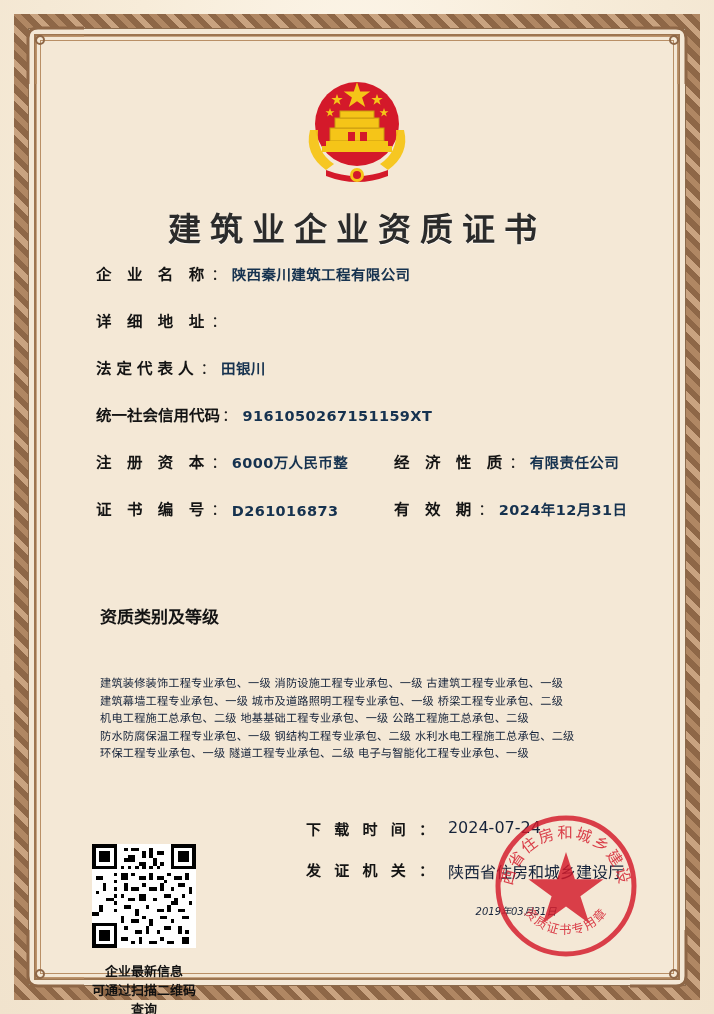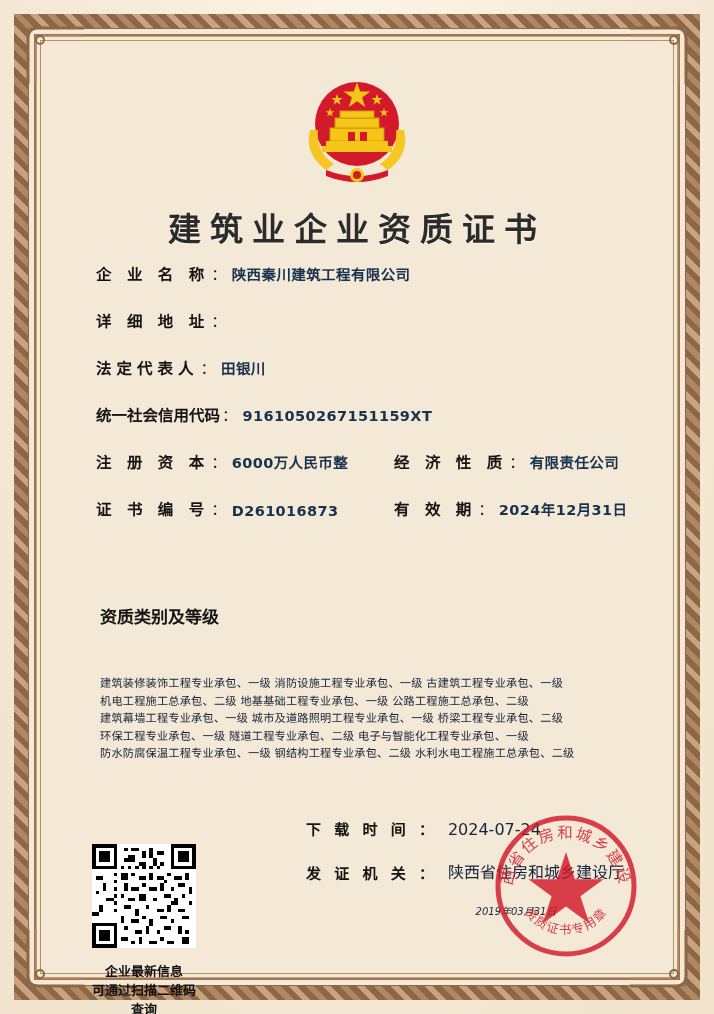--- a/index.html
+++ b/index.html
@@ -97,21 +97,21 @@
   
   .qr-wrap{position:absolute;left:92px;top:844px;width:104px;}
   .qr{width:104px;height:104px;display:block;background:#fff;}
   .qr-cap{
     text-align:center;margin-top:14px;font-size:13px;color:#111;line-height:19px;font-weight:bold;
   }
   
   .foot{
     position:absolute;right:78px;top:818px;width:330px;text-align:left;
   }
-  .foot .frow{display:flex;align-items:flex-end;margin-bottom:20px;font-size:15px;color:#141414;}
+  .foot .frow{display:flex;align-items:flex-start;margin-bottom:20px;font-size:15px;color:#141414;}
   .foot .flbl{font-weight:bold;letter-spacing:4px;white-space:nowrap;}
   .foot .fval{margin-left:10px;font-size:16px;color:#15233a;}
   .foot .date-line{text-align:center;font-size:10px;color:#15233a;margin-top:2px;padding-left:90px;font-style:italic;}
 
   
   .seal{
     position:absolute;left:492px;top:812px;width:148px;height:148px;pointer-events:none;
   }
 </style>
 </head>
@@ -245,24 +245,24 @@
         <span class="colon">：</span>
         <span class="val">2024年12月31日</span>
       </span>
     </div>
 
   </div>
 
   <div class="qual-title">资质类别及等级</div>
   <div class="qual-body">
     <div>建筑装修装饰工程专业承包、一级  消防设施工程专业承包、一级  古建筑工程专业承包、一级</div>
+    <div>建筑幕墙工程专业承包、一级  城市及道路照明工程专业承包、一级  桥梁工程专业承包、二级</div>
     <div>机电工程施工总承包、二级  地基基础工程专业承包、一级  公路工程施工总承包、二级</div>
-    <div>建筑幕墙工程专业承包、一级  城市及道路照明工程专业承包、一级  桥梁工程专业承包、二级</div>
+    <div>防水防腐保温工程专业承包、一级  钢结构工程专业承包、二级  水利水电工程施工总承包、二级</div>
     <div>环保工程专业承包、一级  隧道工程专业承包、二级  电子与智能化工程专业承包、一级</div>
-    <div>防水防腐保温工程专业承包、一级  钢结构工程专业承包、二级  水利水电工程施工总承包、二级</div>
   </div>
 
   <div class="qr-wrap">
     <svg class="qr" viewBox="0 0 29 29" shape-rendering="crispEdges">
       <rect width="29" height="29" fill="#fff"></rect>
       <g fill="#000">
 
         <rect x="0" y="0" width="7" height="1"></rect>
           <rect x="0" y="6" width="7" height="1"></rect>
         <rect x="0" y="0" width="1" height="7"></rect>

